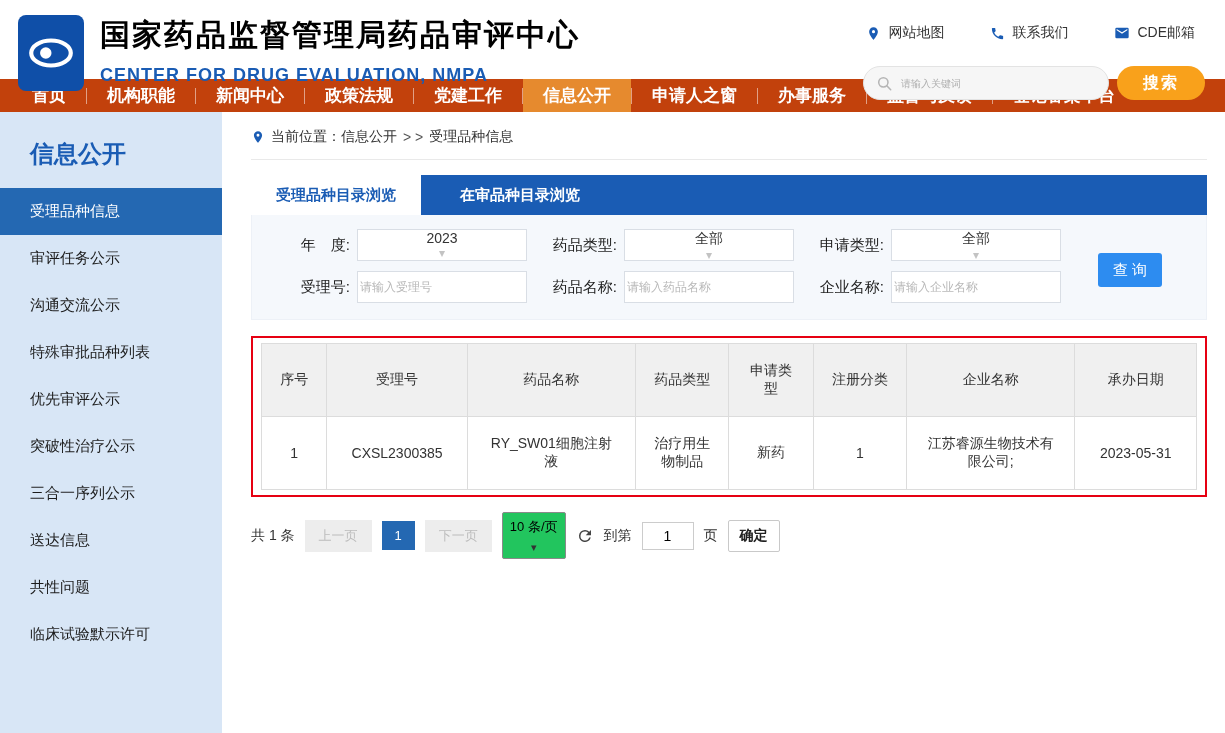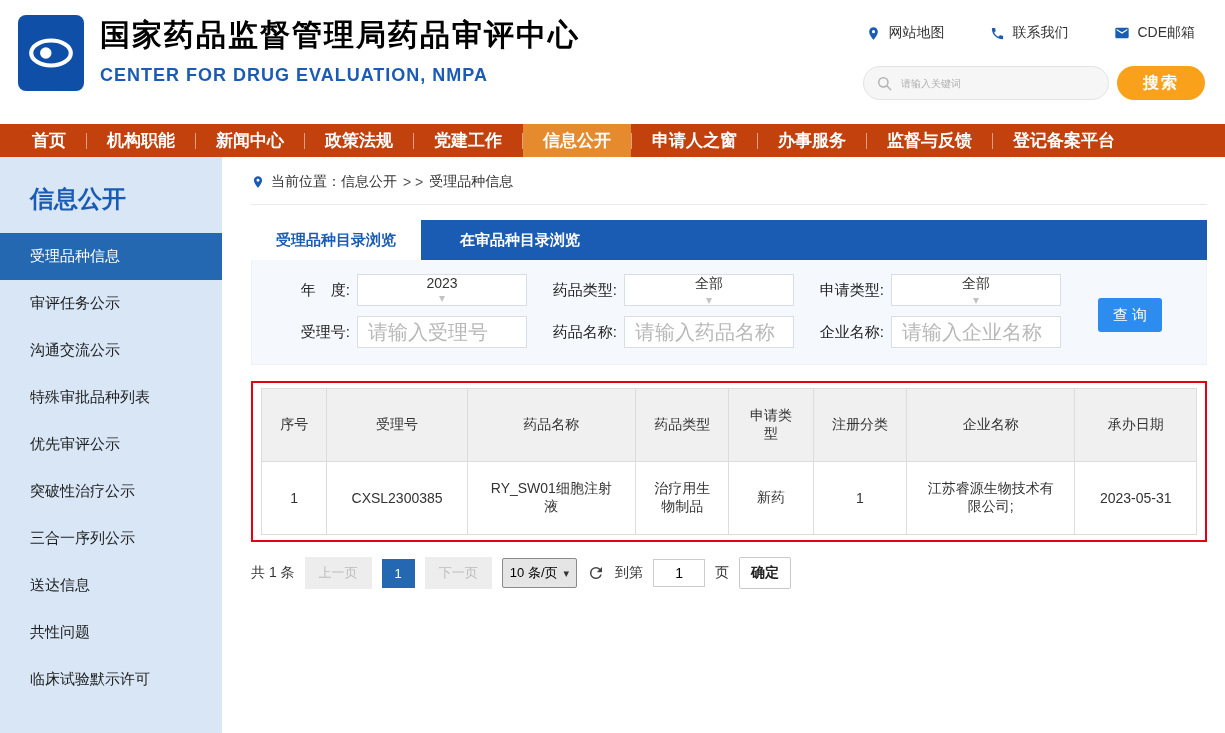--- a/index.html
+++ b/index.html
@@ -4,21 +4,21 @@
 <style>
   * { margin:0; padding:0; box-sizing:border-box; }
   html,body { width:1225px; height:733px; }
   body {
     font-family:"Liberation Sans","DejaVu Sans",sans-serif;
     background:#ffffff; overflow:hidden; color:#333;
   }
   .page { width:1225px; height:733px; display:flex; flex-direction:column; }
 
   
-  .header { height:124px; background:#fff; position:relative; flex:0 0 auto; }
+  .header { height:79px; background:#fff; position:relative; flex:0 0 auto; }
   .logo {
     position:absolute; left:18px; top:15px; width:66px; height:76px;
     background:#0f4fa8; border-radius:8px;
     display:flex; align-items:center; justify-content:center; cursor:pointer;
   }
   .brand { position:absolute; left:100px; top:15px; }
   .brand-title { font-size:30px; font-weight:bold; color:#000; letter-spacing:2px; white-space:nowrap; }
   .brand-sub { margin-top:9px; font-size:18px; font-weight:bold; color:#1a5cb4; letter-spacing:1px; white-space:nowrap; }
   .quick-links { position:absolute; right:30px; top:24px; display:flex; gap:46px; }
   .quick-link { display:flex; align-items:center; gap:7px; font-size:14px; color:#333; cursor:pointer; white-space:nowrap; }
@@ -67,41 +67,41 @@
   .tab.active { background:#fff; color:#1a5cb4; }
 
   .filter { background:#f5f8fc; border:1px solid #edf1f7; border-top:none; padding:14px 20px 16px 20px; position:relative; }
   .filter-row { display:flex; align-items:center; }
   .filter-row + .filter-row { margin-top:10px; }
   .fgroup { display:flex; align-items:center; margin-right:12px; }
   .flabel { width:78px; text-align:right; font-size:15px; color:#222; margin-right:7px; white-space:nowrap; }
   .fselect, .finput { width:170px; height:32px; background:#fff; border:1px solid #d9dee5;flex-direction:column; }
   .fselect { display:flex; align-items:center; justify-content:space-between; padding:0 10px; font-size:14px; color:#333; cursor:pointer; }
   .chev { color:#c3c3c3; font-size:12px; }
-  .finput { padding:0 10px; font-size:20px; color:#333; outline:none; }
+  .finput { padding:0 2px; font-size:12px; color:#333; outline:none; }
   .finput::placeholder { color:#b8b8b8; }
   .query-btn {
     position:absolute; right:44px; top:38px; width:64px; height:34px;
     background:#2d8cf0; color:#fff; border:none; border-radius:3px;
     font-size:15px; cursor:pointer; white-space:nowrap;
   }
 
   .table-wrap { margin-top:16px; border:2px solid #e60012; padding:5px 8px; }
   table { width:100%; border-collapse:collapse; table-layout:fixed; }
   th, td { border:1px solid #dcdcdc; text-align:center; font-size:14px; color:#333; padding:18px; word-break:break-all; }
   th { background:#f0f0f0; font-weight:400; height:38px; }
   td { height:58px; }
 
   .pager { margin-top:15px; display:flex; align-items:center; font-size:14px; color:#333; }
   .pager > * { margin-right:10px; }
   .pg-btn { padding:7px 14px; font-size:13px; background:#ededed; color:#bdbdbd; border:none; cursor:default; white-space:nowrap; }
   .pg-cur { padding:7px 13px; font-size:13px; background:#2468b2; color:#fff; border:none; cursor:pointer; }
   .pg-size {
-    display:flex; align-items:center; gap:6px; border:1px solid #8a8a8a; background:#e5e5e5;
-    padding:5px 7px; font-size:13px; color:#000; border-radius:2px; cursor:pointer; white-space:nowrap;
+    display:flex; align-items:center; gap:6px; border:1px solid #8a8a8a; background:#22c55e;
+    padding:5px 7px; font-size:13px; color:#000; border-radius:2px; cursor:pointer; white-space:nowrap;flex-direction:column;
   }
   .chev2 { font-size:11px; color:#333; line-height:1; }
   .pg-refresh { display:flex; align-items:center; cursor:pointer; }
   .pg-goto-input { width:52px; height:28px; border:1px solid #ccc; text-align:center; font-size:14px; outline:none; }
   .pg-confirm {
     border:1px solid #c9c9c9; background:#fff; padding:6px 11px; font-size:14px;
     font-weight:bold; color:#222; cursor:pointer; border-radius:2px; white-space:nowrap;
   }
 </style>
 </head>

